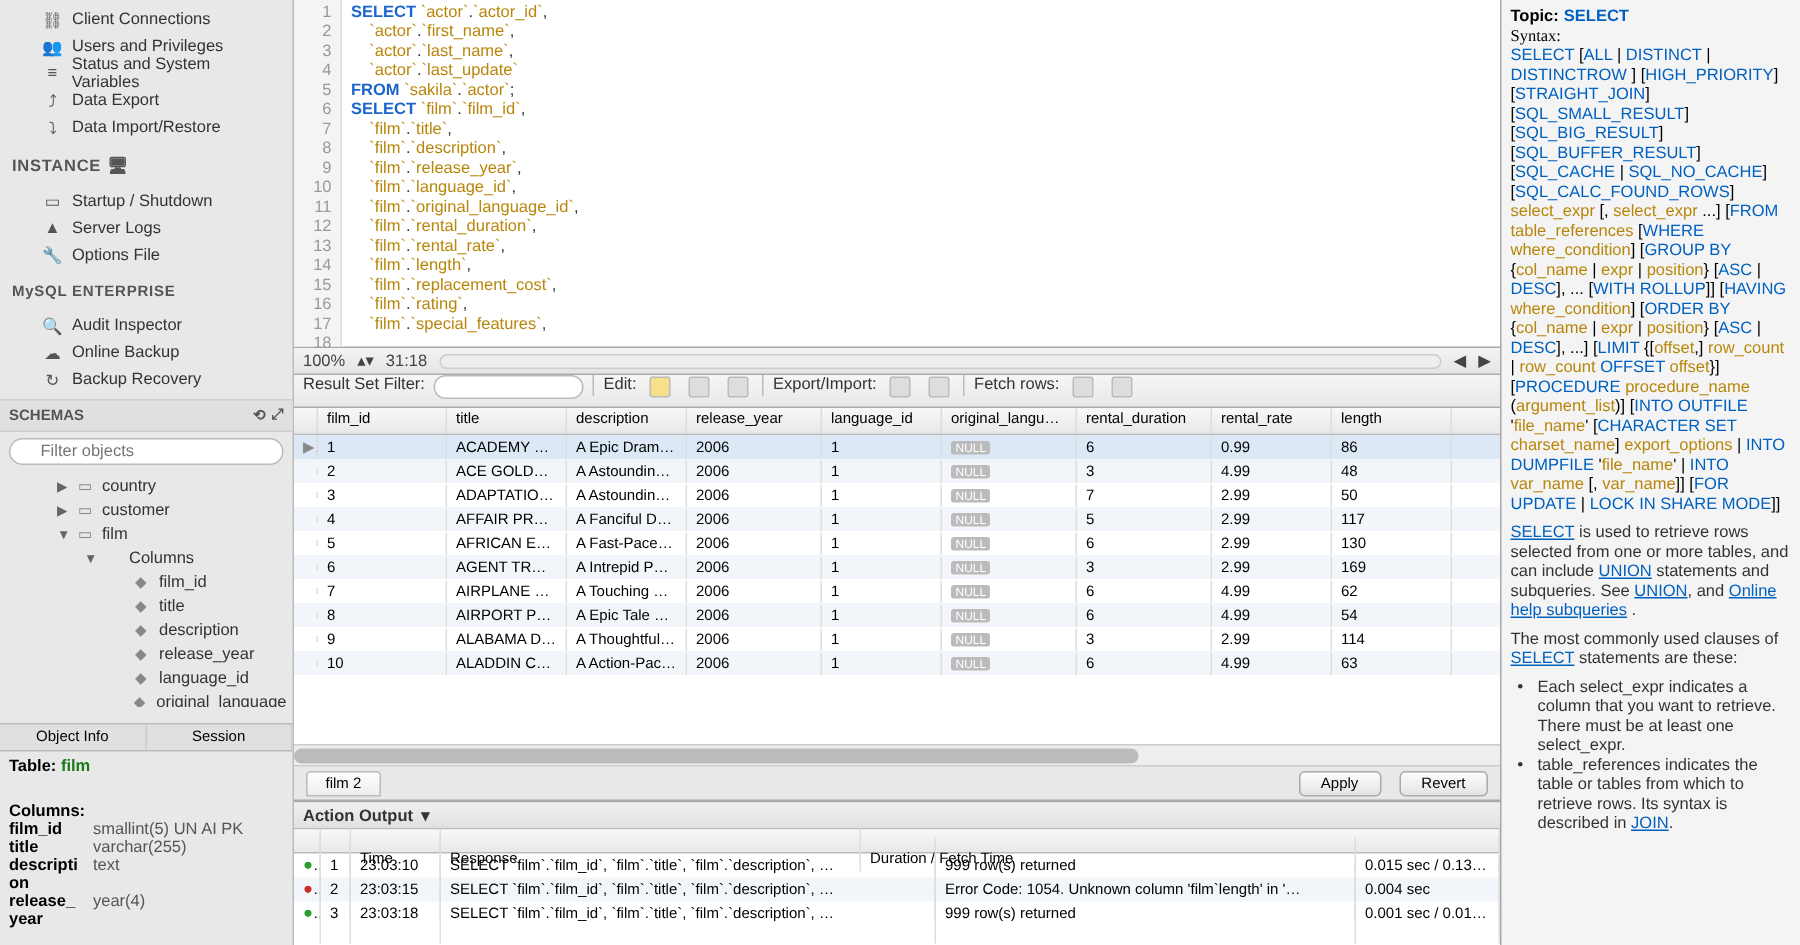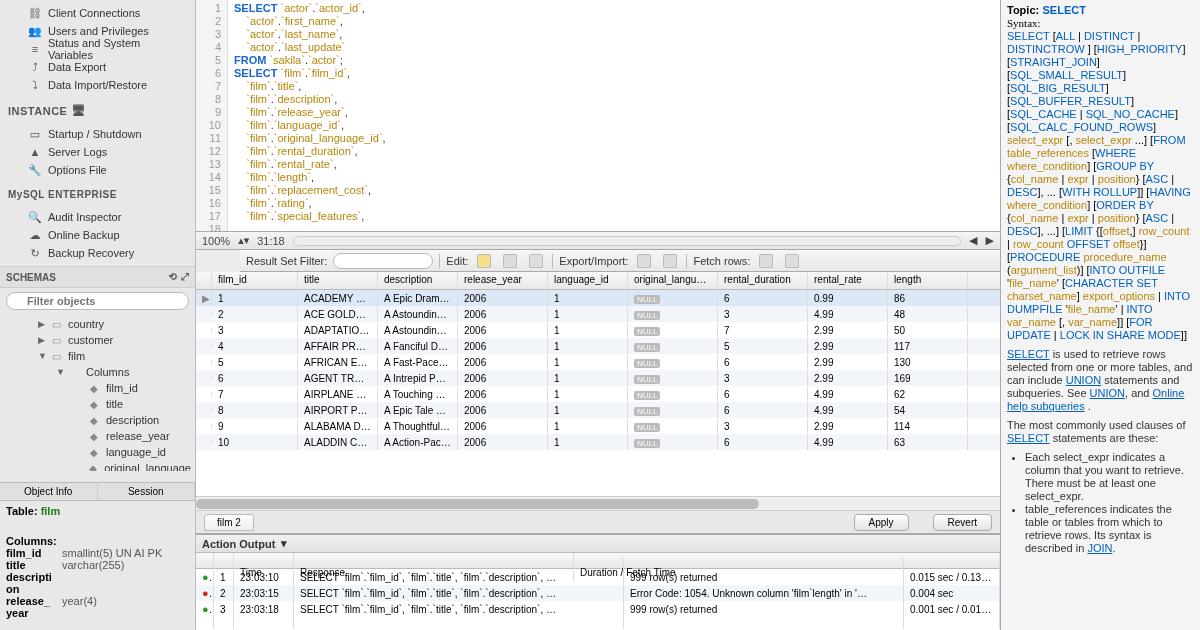--- a/index.html
+++ b/index.html
@@ -5,21 +5,21 @@
 * { box-sizing: border-box; margin: 0; padding: 0; font-family: "Lucida Grande", "Helvetica Neue", Arial, sans-serif; font-size: 11px; }
 body { background: #ececec; width: 1200px; height: 630px; overflow: hidden; display: flex; }
 .sidebar { width: 196px; background: #e8e8e8; border-right: 1px solid #bbb; display: flex; flex-direction: column; }
 .nav-section { padding: 4px 0; }
 .nav-header { font-size: 10px; font-weight: bold; color: #555; padding: 6px 8px 4px 8px; letter-spacing: 0.5px; display: flex; align-items: center; gap: 4px; text-align: right; }
 .nav-item { display: flex; align-items: center; gap: 6px; padding: 2px 8px 2px 28px; color: #333; cursor: pointer; height: 18px; }
 .nav-icon { width: 14px; height: 14px; display: inline-flex; align-items: center; justify-content: center; font-size: 11px; color: #555; }
 .schemas-header { display: flex; align-items: center; justify-content: space-between; padding: 4px 6px; border-top: 1px solid #ccc; border-bottom: 1px solid #ccc; background: #e0e0e0; }
 .schemas-header span { font-size: 10px; font-weight: bold; color: #555; }
 .filter-box { padding: 4px 6px; }
-.filter-box input { width: 100%; border: 1px solid #bbb; border-radius: 10px; padding: 2px 8px 2px 20px; background: #fff; height: 18px; font-weight: bold; }
+.filter-box input { width: 100%; border: 1px solid #bbb; border-radius: 10px; padding: 2px 8px 2px 20px; background: #fff; height: 18px; }
 .tree { flex: 1; overflow: auto; padding: 2px 0; }
 .tree-item { display: flex; align-items: center; gap: 4px; padding: 1px 4px 1px 12px; cursor: pointer; height: 16px; color: #333; }
 .tree-item.indent1 { padding-left: 38px; }
 .tree-item.indent2 { padding-left: 56px; }
 .tree-item.indent3 { padding-left: 76px; }
 .tree-arrow { width: 10px; font-size: 9px; color: #666; }
 .tree-icon { width: 12px; font-size: 10px; color: #888; }
 .tabs-bottom { display: flex; border-top: 1px solid #bbb; background: #e0e0e0; margin-top: 11px; }
 .tabs-bottom div { flex: 1; text-align: center; padding: 3px 0; cursor: pointer; font-size: 10px; border-right: 1px solid #ccc; }
 .obj-info { border-top: 1px solid #bbb; padding: 4px 6px; font-size: 10px; height: 130px; overflow: hidden; }
@@ -34,21 +34,21 @@
 .gutter { width: 32px; background: #f4f4f4; border-right: 1px solid #ddd; text-align: right; padding: 2px 6px 2px 2px; color: #999; font-family: Monaco, monospace; font-size: 10px; line-height: 13px; }
 .gutter div { height: 13px; }
 .code { flex: 1; padding: 2px 6px; font-family: Monaco, monospace; font-size: 10px; line-height: 13px; color: #333; white-space: pre; overflow: auto; }
 .kw { color: #1a66cc; font-weight: bold; }
 .ident { color: #b8860b; }
 .dot-line { position: relative; }
 
 .statusbar { height: 18px; background: linear-gradient(#f4f4f4,#e4e4e4); border-bottom: 1px solid #aaa; display: flex; align-items: center; padding: 0 6px; gap: 8px; font-size: 10px; color: #444; }
 .statusbar .scroll-track { flex: 1; height: 10px; background: #eee; border: 1px solid #ccc; border-radius: 5px; position: relative; }
 
-.result-toolbar { height: 22px; background: linear-gradient(#f6f6f6,#e8e8e8); border-bottom: 1px solid #aaa; display: flex; align-items: center; padding: 0 6px; gap: 6px; font-size: 10px; color: #333; margin-left: 44px; }
+.result-toolbar { height: 22px; background: linear-gradient(#f6f6f6,#e8e8e8); border-bottom: 1px solid #aaa; display: flex; align-items: flex-start; padding: 0 6px; gap: 6px; font-size: 10px; color: #333; }
 .result-toolbar input { border: 1px solid #bbb; border-radius: 9px; height: 16px; width: 100px; padding: 0 6px; }
 .tb-btn { display: inline-flex; align-items: center; gap: 2px; padding: 1px 3px; cursor: pointer; color: #444; height: 16px; }
 .tb-icon { width: 14px; height: 14px; background: #ddd; border: 1px solid #bbb; border-radius: 2px; display: inline-block; }
 .divider { width: 1px; height: 14px; background: #bbb; }
 
 .grid-area { flex: 1; background: #fff; overflow: hidden; display: flex; flex-direction: column; min-height: 0; }
 .grid-header { display: flex; background: linear-gradient(#f8f8f8,#e8e8e8); border-bottom: 1px solid #bbb; height: 18px; }
 .grid-header div, .grid-row div { border-right: 1px solid #ddd; padding: 2px 6px; white-space: nowrap; overflow: hidden; text-overflow: ellipsis; font-size: 10px; }
 .grid-body { flex: 1; overflow: auto; }
 .grid-row { display: flex; height: 16px; align-items: center; }
@@ -234,20 +234,21 @@
         <div class="obj-row">
           <div class="c1">film_id</div>
           <div class="c2">smallint(5) UN AI PK</div>
         </div>
         <div class="obj-row">
           <div class="c1">title</div>
           <div class="c2">varchar(255)</div>
         </div>
         <div class="obj-row">
           <div class="c1">description</div>
+          <div class="c2">text</div>
         </div>
         <div class="obj-row">
           <div class="c1">release_year</div>
           <div class="c2">year(4)</div>
         </div>
       </div>
   </div>
 </div>
 
 <div class="main">
@@ -447,21 +448,21 @@
           <div class="col-rate">4.99</div>
           <div class="col-len">63</div>
         </div>
       </div>
     <div class="grid-scroll">
         <div class="thumb"></div>
       </div>
   </div>
   <div class="tabs-apply">
     <div class="file-tab">film 2</div>
-    <div style="display:flex;gap:24px">
+    <div style="display:flex;gap:12px">
       <button class="btn">Apply</button>
       <button class="btn">Revert</button>
     </div>
   </div>
   <div class="action-output">
     <div class="ao-header"><span>Action Output</span>&nbsp;&nbsp;<span>▾</span></div>
     <div class="ao-cols">
       <div class="ao-status"></div>
         <div class="ao-n"></div>
       <div class="ao-time">Time</div>

